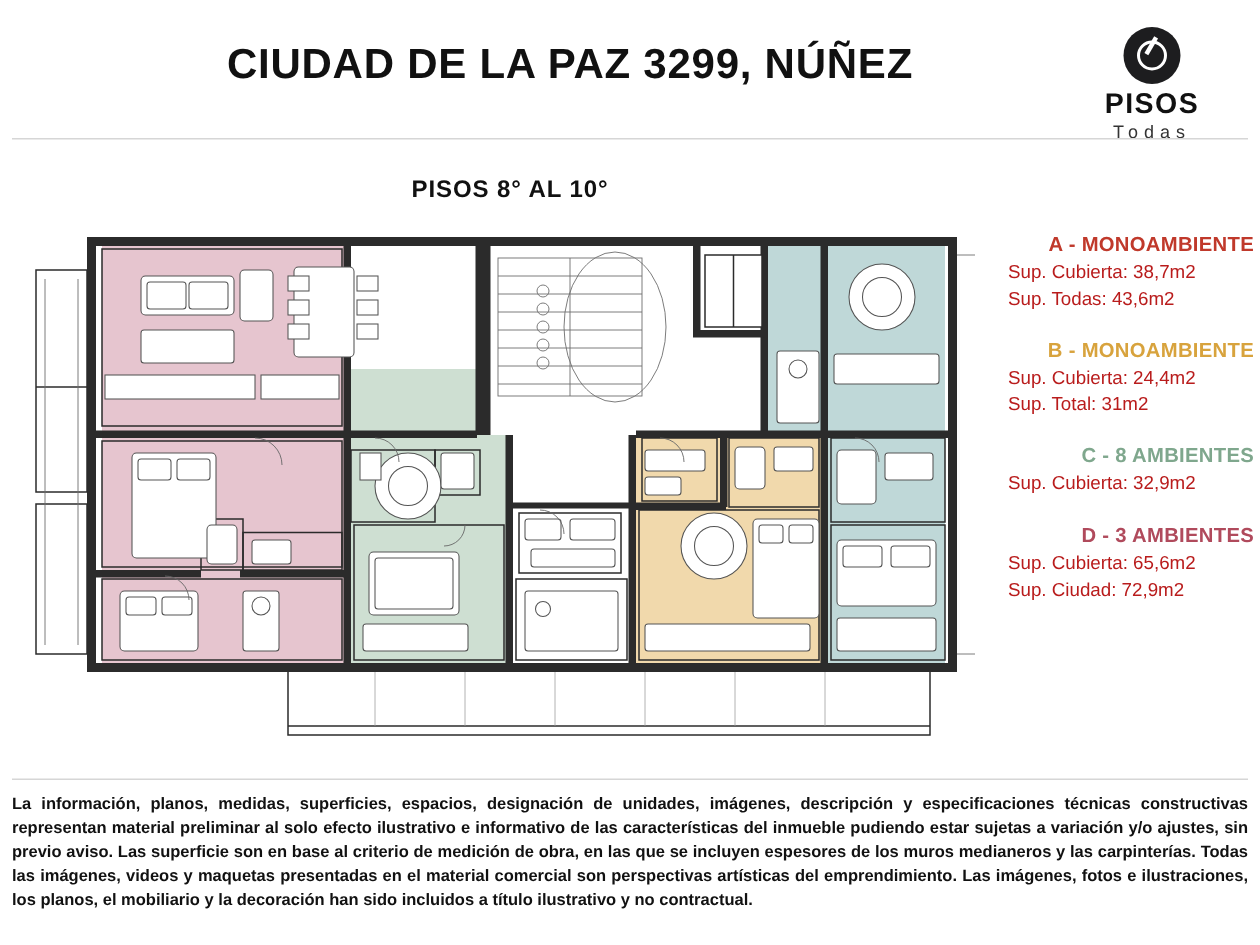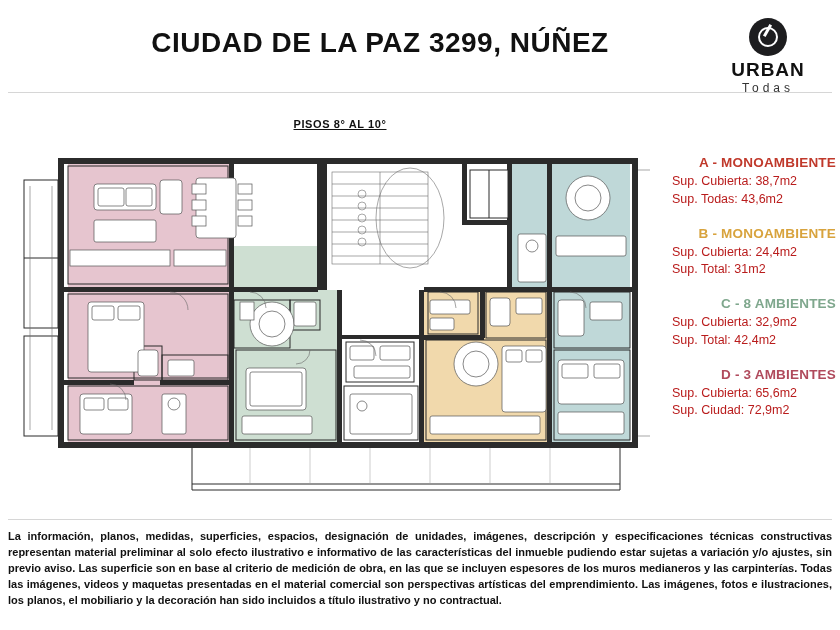--- a/index.html
+++ b/index.html
@@ -98,25 +98,24 @@
     background: #d6d6d6;
   }
 
   
   .subtitle {
     position: absolute;
     left: 0;
     top: 118px;
     width: 680px;
     text-align: center;
-    font-size: 11px;
+    font-size: 16px;
     font-weight: bold;
     letter-spacing: 0.6px;
     color: #111;
-    text-decoration: underline;
   }
 
   
   .plan {
     position: absolute;
     left: 10px;
     top: 150px;
     width: 655px;
     height: 350px;
   }
@@ -173,21 +172,21 @@
 
 <div class="page">
 
   <div class="header">
     <div class="title">CIUDAD DE LA PAZ 3299, NÚÑEZ</div>
     <div class="logo">
       <div class="logo-mark">
         <div class="ring"></div>
         <div class="slash"></div>
       </div>
-      <div class="logo-urban">URBAN</div>
+      <div class="logo-urban">PISOS</div>
       <div class="logo-ciudad">Todas</div>
     </div>
   </div>
   <div class="header-rule"></div>
 
   <div class="subtitle">PISOS 8° AL 10°</div>
 
   <div class="plan">
     <svg width="655" height="350" viewBox="0 0 655 350" xmlns="http://www.w3.org/2000/svg">
       <defs>
@@ -415,21 +414,20 @@
 
     <div class="legend-block">
       <div class="legend-title" style="color:#d8a33d;">B - MONOAMBIENTE</div>
       <div class="legend-line">Sup. Cubierta: 24,4m2</div>
       <div class="legend-line">Sup. Total: 31m2</div>
     </div>
 
     <div class="legend-block">
       <div class="legend-title" style="color:#7fa78d;">C - 8 AMBIENTES</div>
       <div class="legend-line">Sup. Cubierta: 32,9m2</div>
-      <div class="legend-line">Sup. Total: 42,4m2</div>
     </div>
 
     <div class="legend-block">
       <div class="legend-title" style="color:#b04a5c;">D - 3 AMBIENTES</div>
       <div class="legend-line">Sup. Cubierta: 65,6m2</div>
       <div class="legend-line">Sup. Ciudad: 72,9m2</div>
     </div>
 
   </div>
 

